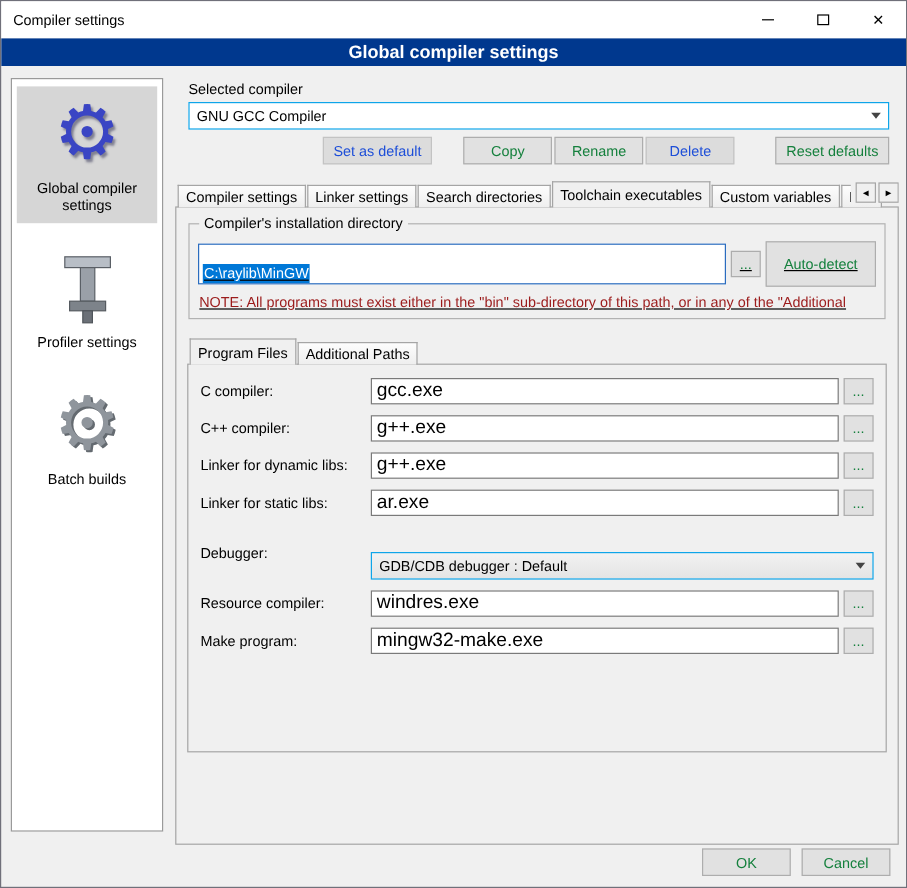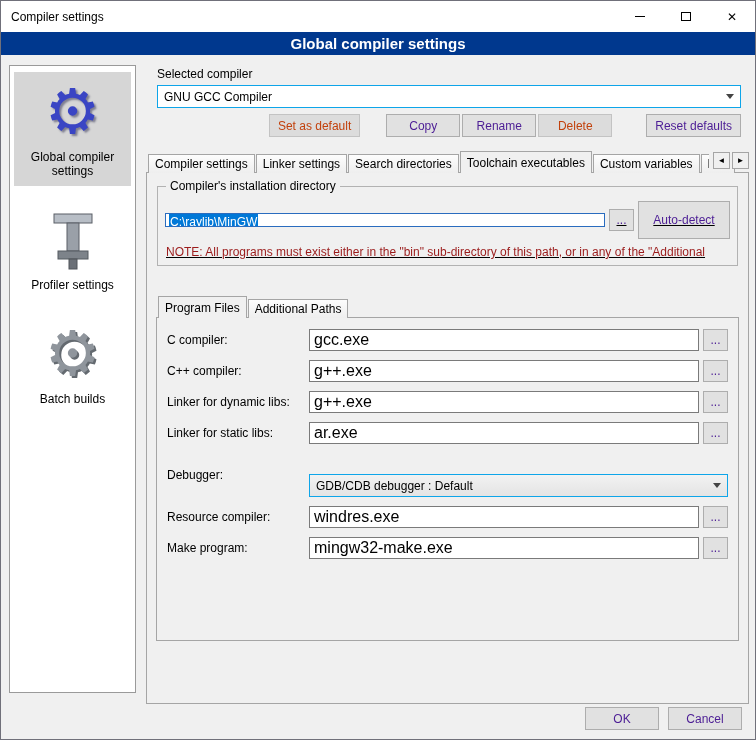--- a/index.html
+++ b/index.html
@@ -59,23 +59,23 @@
   .combo-arrow {
     width:0; height:0; margin-left:6px;
     border-left:4px solid transparent; border-right:4px solid transparent;
     border-top:5px solid #444;
   }
   .combo.grayfill { background:linear-gradient(#f2f2f2,#e4e4e4);margin-top:21px; }
   
   .btn {
     min-width:74px; height:23px; background:#e1e1e1;
     border:1px solid #adadad; font-family:inherit; font-size:12px;
-    color:#4c1d95; padding:0 8px; cursor:default;
-  }
-  .btn:disabled { background:#dcdcdc; border-color:#c3c3c3; color:#c2410c; }
+    color:#15803d; padding:0 8px; cursor:default;
+  }
+  .btn:disabled { background:#dcdcdc; border-color:#c3c3c3; color:#1d4ed8; }
   .btn.small { min-width:25px; width:25px; padding:0; height:22px; }
   .btn-row {
     display:flex; justify-content:flex-end; align-items:center;
     margin:6px 8px 0 11px; gap:2px;
   }
   .gap20 { width:22px; }
   .gap30 { width:30px; }
   
   .tabs {
     display:flex; align-items:flex-end; height:24px; margin-top:12px;
@@ -96,34 +96,34 @@
     width:17px; height:17px; border:1px solid #a5a5a5; background:#f0f0f0;
     font-size:8px; display:flex; align-items:center; justify-content:center;
     margin-left:2px; cursor:default;
   }
   .panel {
     border:1px solid #a5a5a5; background:#f0f0f0;
     padding:9px; position:relative; z-index:1; margin-top:-1px;
   }
   .panel.outer { height:532px; }
   .panel.inner { height:324px; }
-  .tabs.inner-tabs { margin-top:28px; }
+  .tabs.inner-tabs { margin-top:14px; }
   
   .groupbox {
     border:1px solid #b2b2b2; position:relative;
     margin:4px 1px 0; padding:14px 7px 6px;text-decoration:underline;
   }
   .group-label {
     position:absolute; top:-8px; left:8px;
     background:#f0f0f0; padding:0 4px;
   }
   .dir-row { display:flex; gap:4px; align-items:center; }
   .path-input {
-    width:452px; height:14px; border:1px solid #2a6cbf; background:#ffffff;
-    display:flex; align-items:flex-start; padding:0 3px; overflow:hidden;
+    width:452px; height:34px; border:1px solid #2a6cbf; background:#ffffff;
+    display:flex; align-items:flex-end; padding:0 3px; overflow:hidden;
   }
   .selected-text { background:#0078d7; color:#ffffff; padding:1px 1px; white-space:nowrap; }
   .btn.autodetect { min-width:92px; height:38px; }
   .note {
     color:#9b1b1b; margin:6px 1px 0; white-space:nowrap; overflow:hidden;
   }
   
   .field-row { display:flex; align-items:center; margin:2px 1px 9px; }
   .field-label { width:142px; flex:0 0 142px; }
   .text-input {

